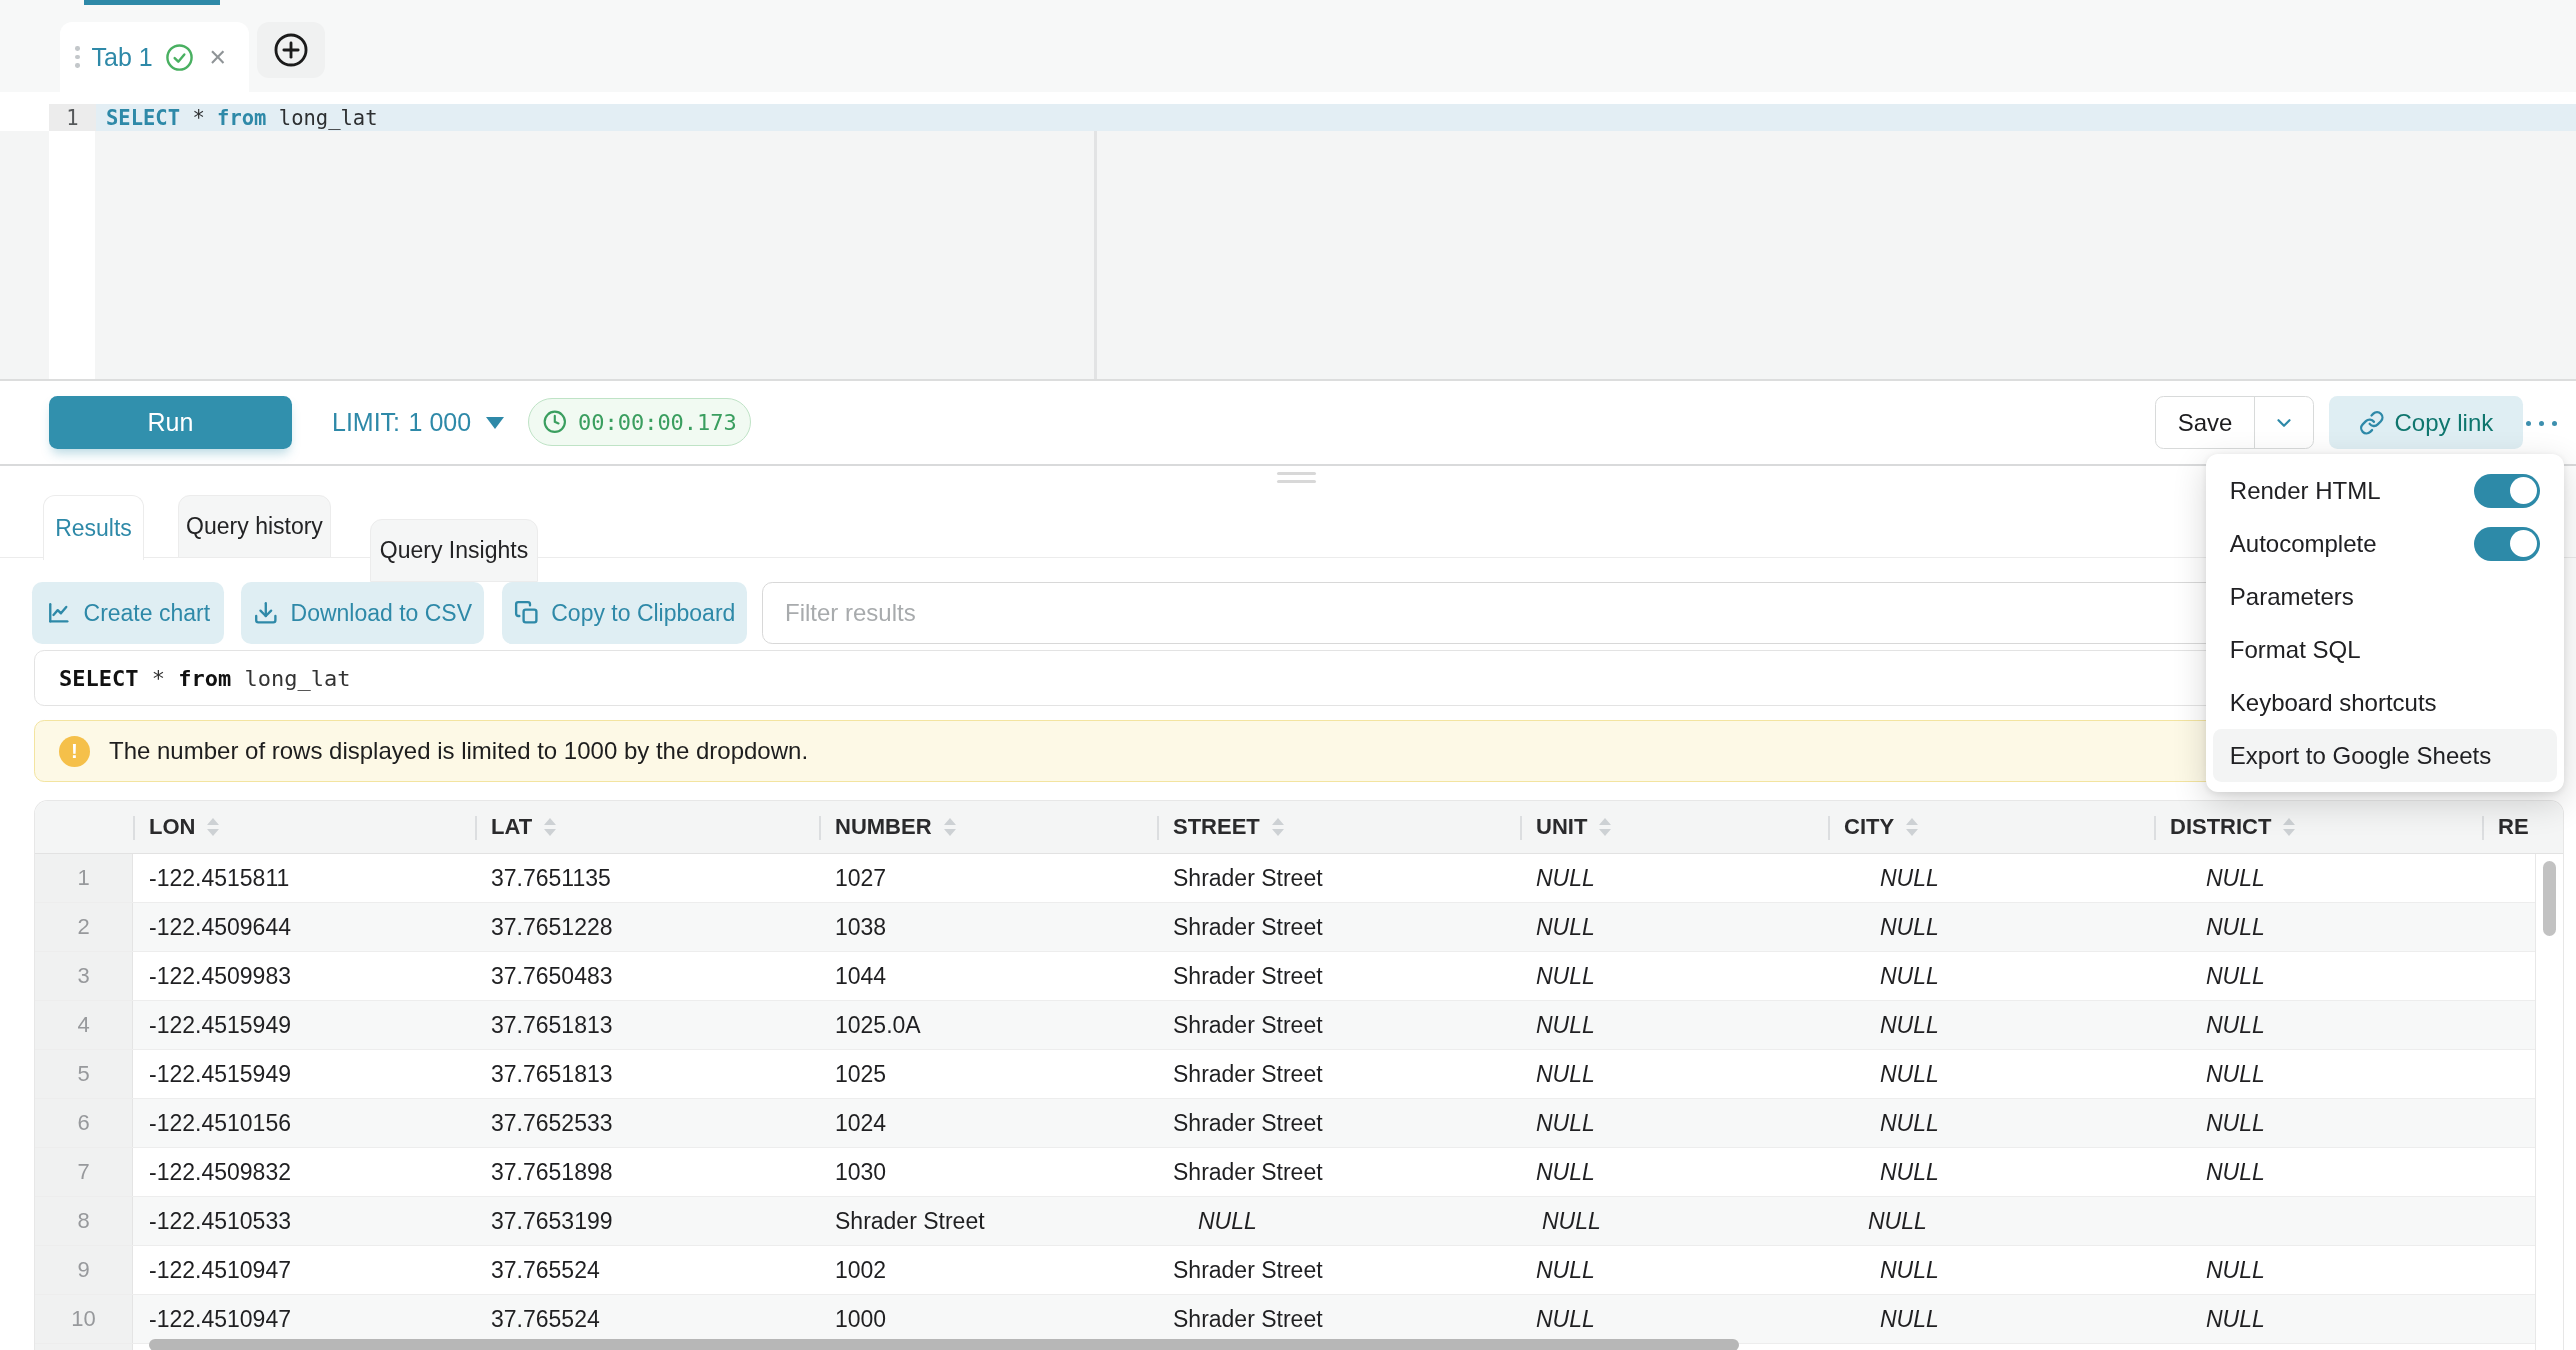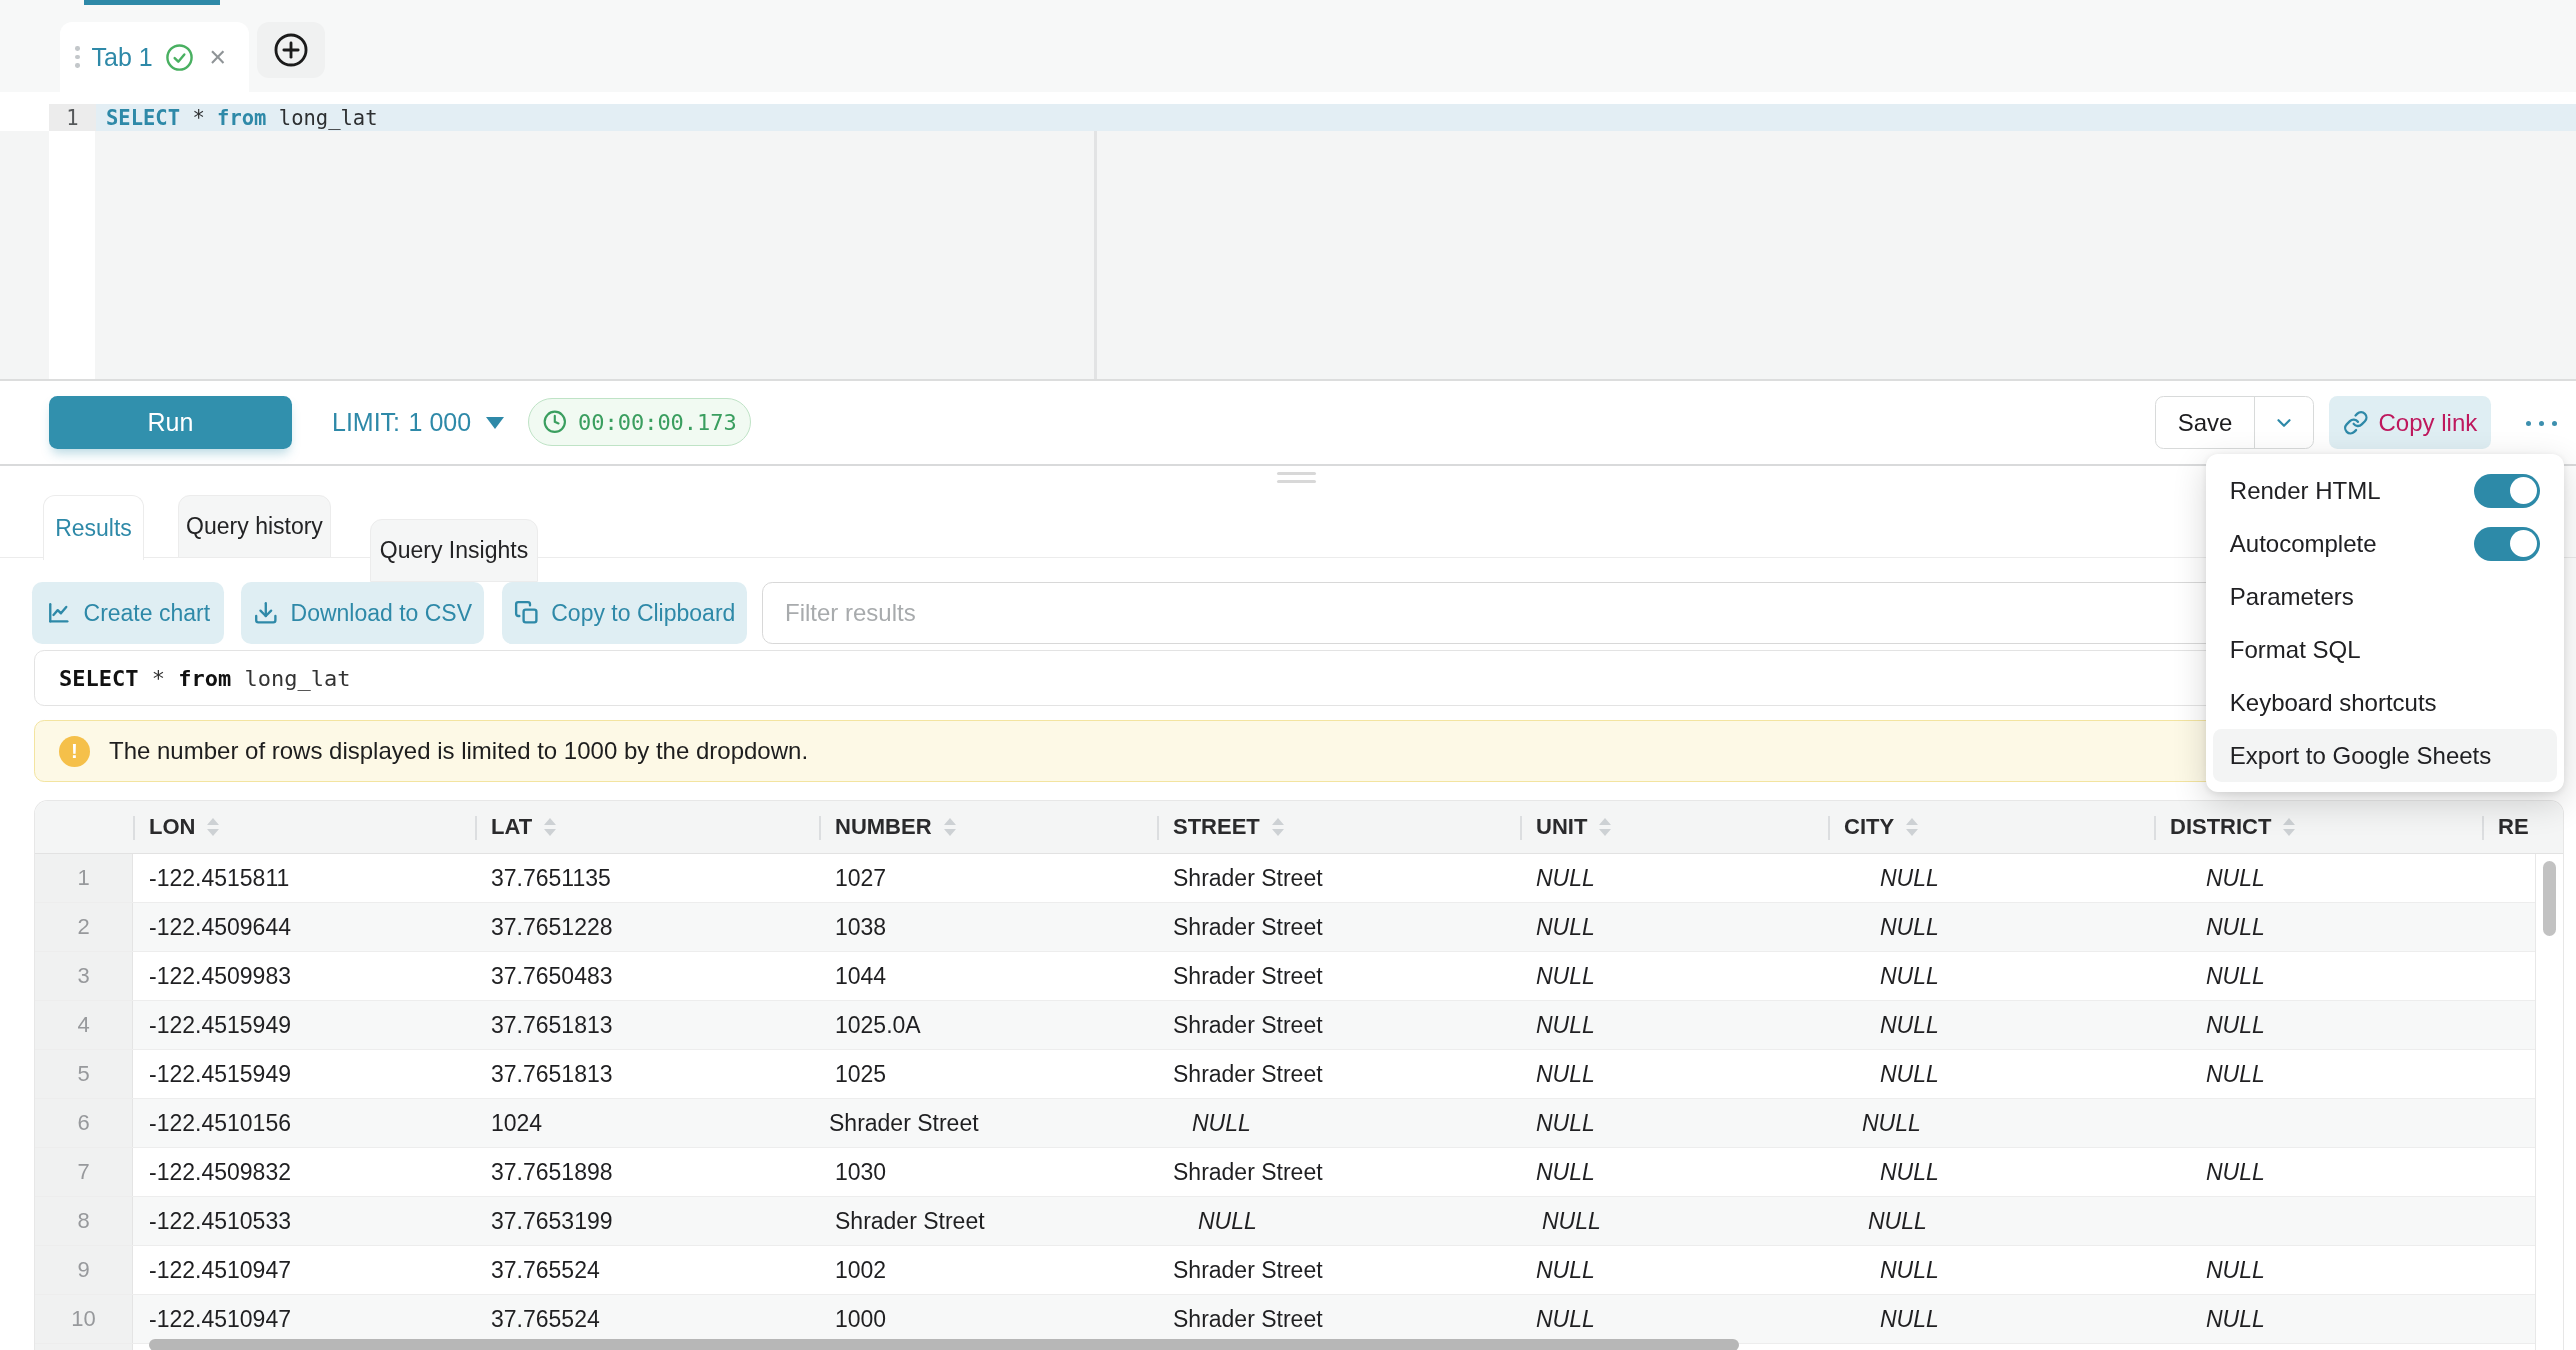--- a/index.html
+++ b/index.html
@@ -43,23 +43,23 @@
   .limit .tri { width:0; height:0; border-left:9.4px solid transparent; border-right:9.4px solid transparent;
                 border-top:12px solid #2e89a8; margin-left:6.8px; }
   .timer { position:absolute; left:528px; top:17px; width:223px; height:48px; background:#f1faf2;
            border:1.7px solid #bfe3c6; border-radius:24px; display:flex; align-items:center; justify-content:center;
            gap:10.2px; color:#3a9e5f; font-family:"DejaVu Sans Mono",monospace; font-size:22px; }
   .save-split { position:absolute; left:2155px; top:15.3px; width:159px; height:53px; background:#fff;
                 border:1.7px solid #d8dada; border-radius:8.5px; display:flex; }
   .save-main { width:99px; display:flex; align-items:center; justify-content:center; font-size:24px; color:#1d1d1f;
                border-right:1.7px solid #d8dada; }
   .save-chevron { flex:1; display:flex; align-items:center; justify-content:center; }
-  .copy-link { position:absolute; left:2329px; top:15.3px; width:162px; height:53px; background:#dfeef3;
+  .copy-link { position:absolute; left:2329px; top:15.3px; width:194px; height:53px; background:#dfeef3;
                border-radius:8.5px; display:flex; align-items:center; justify-content:center; gap:10.2px;
-               color:#be185d; font-size:24px; }
+               color:#0f766e; font-size:24px; }
   .more-btn { position:absolute; left:2516px; top:34px; width:51px; height:17px; display:flex; gap:7.7px;
               align-items:center; justify-content:center; }
   .more-btn i { width:5.1px; height:5.1px; border-radius:50%; background:#3d8fae; }
 
   
   .resize-handle { position:absolute; left:1277px; top:472px; width:39px; height:13.6px; }
   .resize-handle i { display:block; width:39px; height:3.4px; border-radius:1.7px; background:#d8d8d8; margin-bottom:4.3px; }
   .rtab-row { position:absolute; left:0; top:495px; width:2576px; height:63px; }
   .rtab-row-border { position:absolute; left:0; top:557px; width:2576px; height:0.9px; background:#ececec; }
   .rtab { position:absolute; top:0; height:63px; border-radius:12px 12px 0 0; border:0.9px solid #ececec;
@@ -360,20 +360,21 @@
         <div class="tcell" style="width: 344px;">37.7651813</div>
         <div class="tcell" style="width: 338px;">1025</div>
         <div class="tcell" style="width: 363px;">Shrader Street</div>
         <div class="tcell null" style="width: 344px;">NULL</div>
         <div class="tcell null" style="width: 326px;">NULL</div>
         <div class="tcell null" style="width: 328px;">NULL</div>
       </div>
       <div class="trow">
         <div class="tcell gutter" style="width: 98px;">6</div>
         <div class="tcell" style="width: 342px;">-122.4510156</div>
+        <div class="tcell" style="width: 344px;">37.7652533</div>
         <div class="tcell" style="width: 338px;">1024</div>
         <div class="tcell" style="width: 363px;">Shrader Street</div>
         <div class="tcell null" style="width: 344px;">NULL</div>
         <div class="tcell null" style="width: 326px;">NULL</div>
         <div class="tcell null" style="width: 328px;">NULL</div>
       </div>
       <div class="trow">
         <div class="tcell gutter" style="width: 98px;">7</div>
         <div class="tcell" style="width: 342px;">-122.4509832</div>
         <div class="tcell" style="width: 344px;">37.7651898</div>

